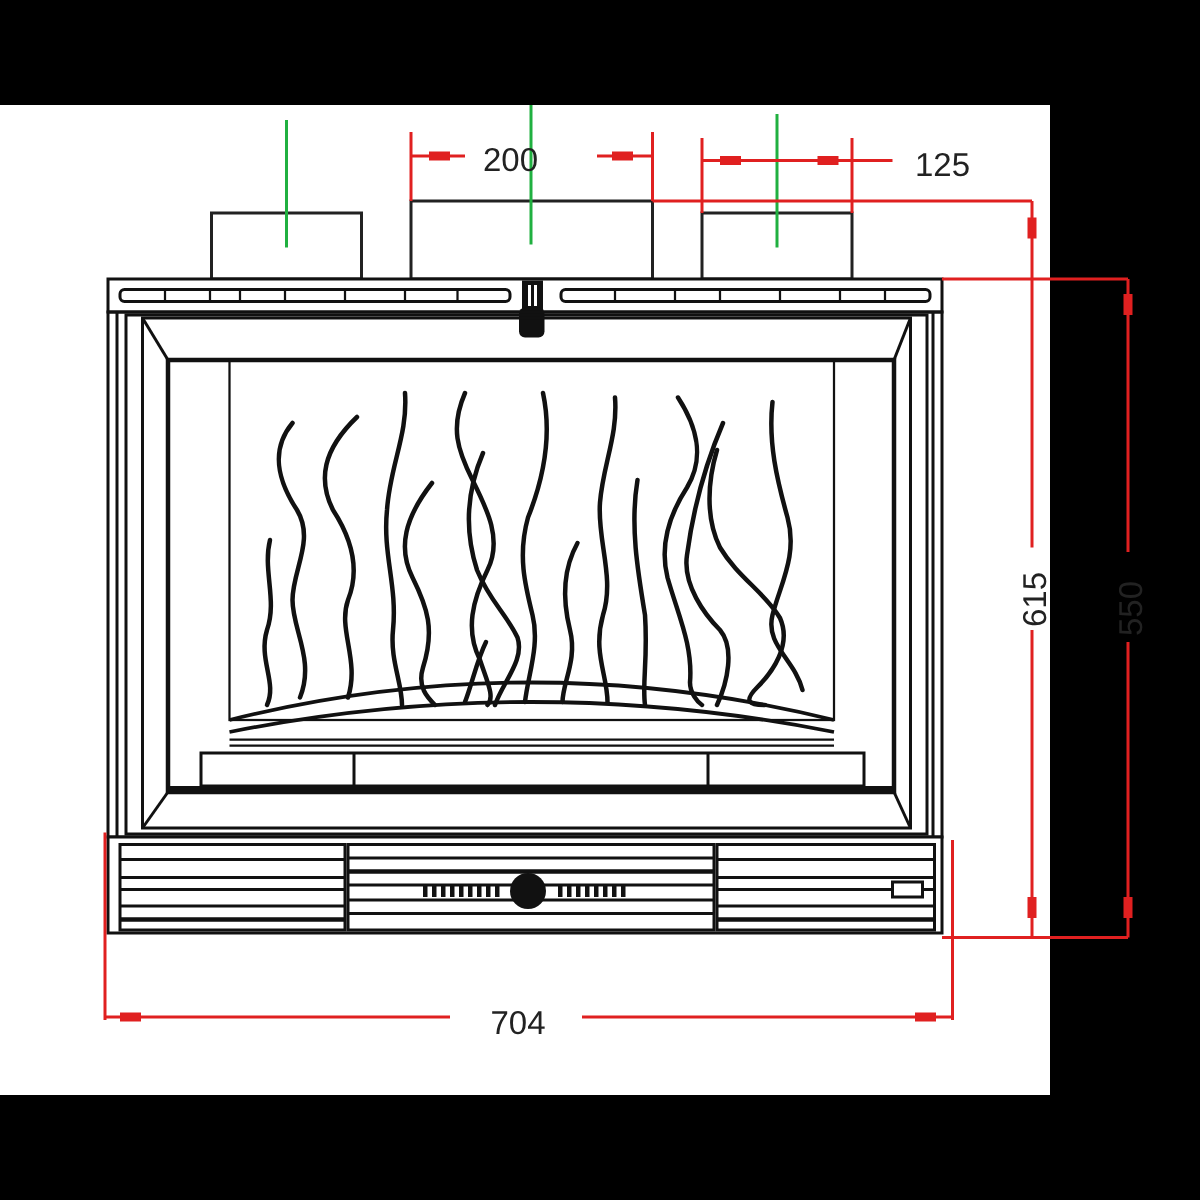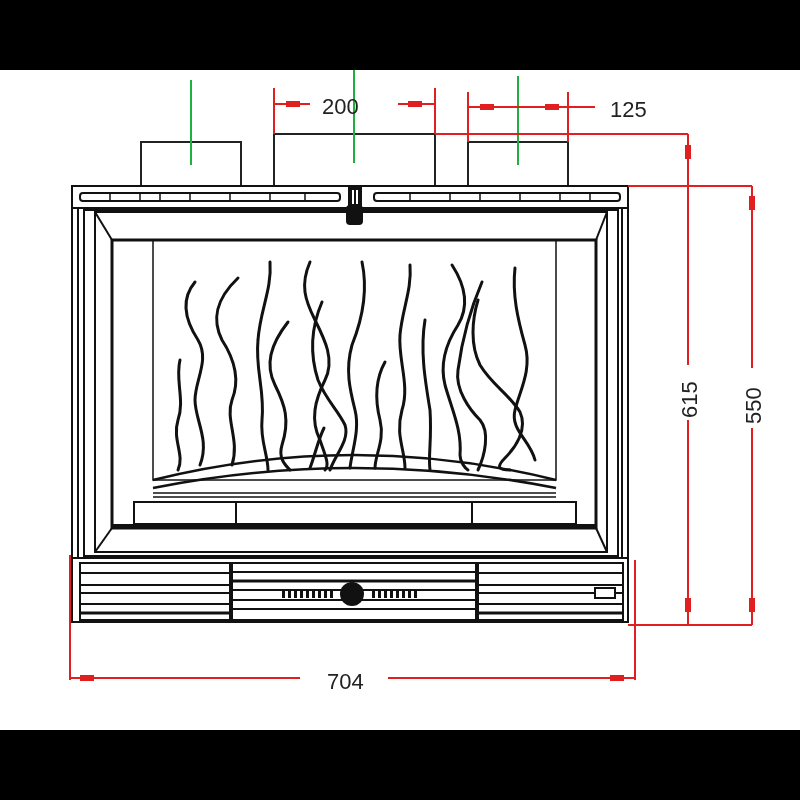--- a/index.html
+++ b/index.html
@@ -1,17 +1,17 @@
 <!DOCTYPE html>
 <html><head>
 <meta charset="utf-8">
 <style>
   html, body { margin:0; padding:0; background:#000; }
   body { width:800px; height:800px; overflow:hidden; font-family:"Liberation Sans", sans-serif; }
-  .canvas { position:absolute; left:0; top:70px; width:800px; height:660px; background:#fff; }
+  .canvas { position:absolute; left:0; top:70px; width:700px; height:660px; background:#fff; }
   svg { position:absolute; left:0; top:0; }
   .dimtext { font-family:"Liberation Sans", sans-serif; font-size:22px; fill:#222; }
 </style>
 </head>
 <body>
 
 <div class="canvas">
 <svg width="800" height="660" viewBox="0 70 800 660">
 
   <g stroke="#222" stroke-width="2" fill="#fff">

